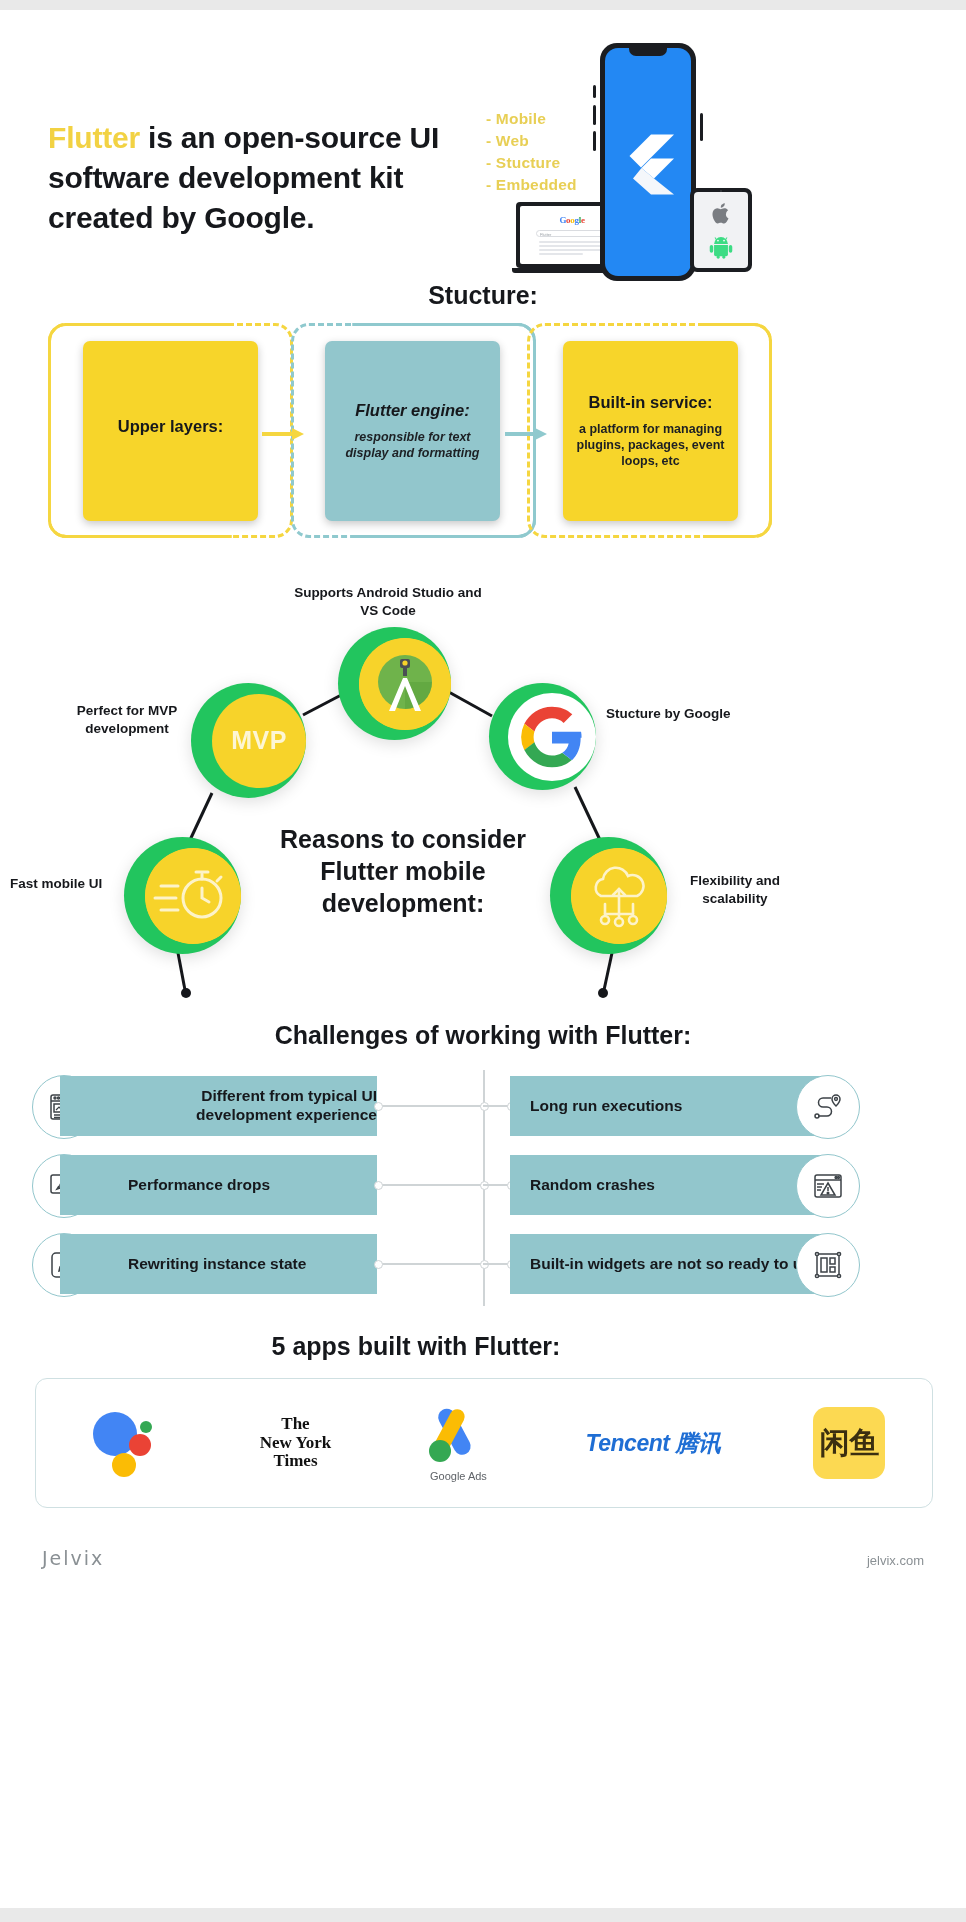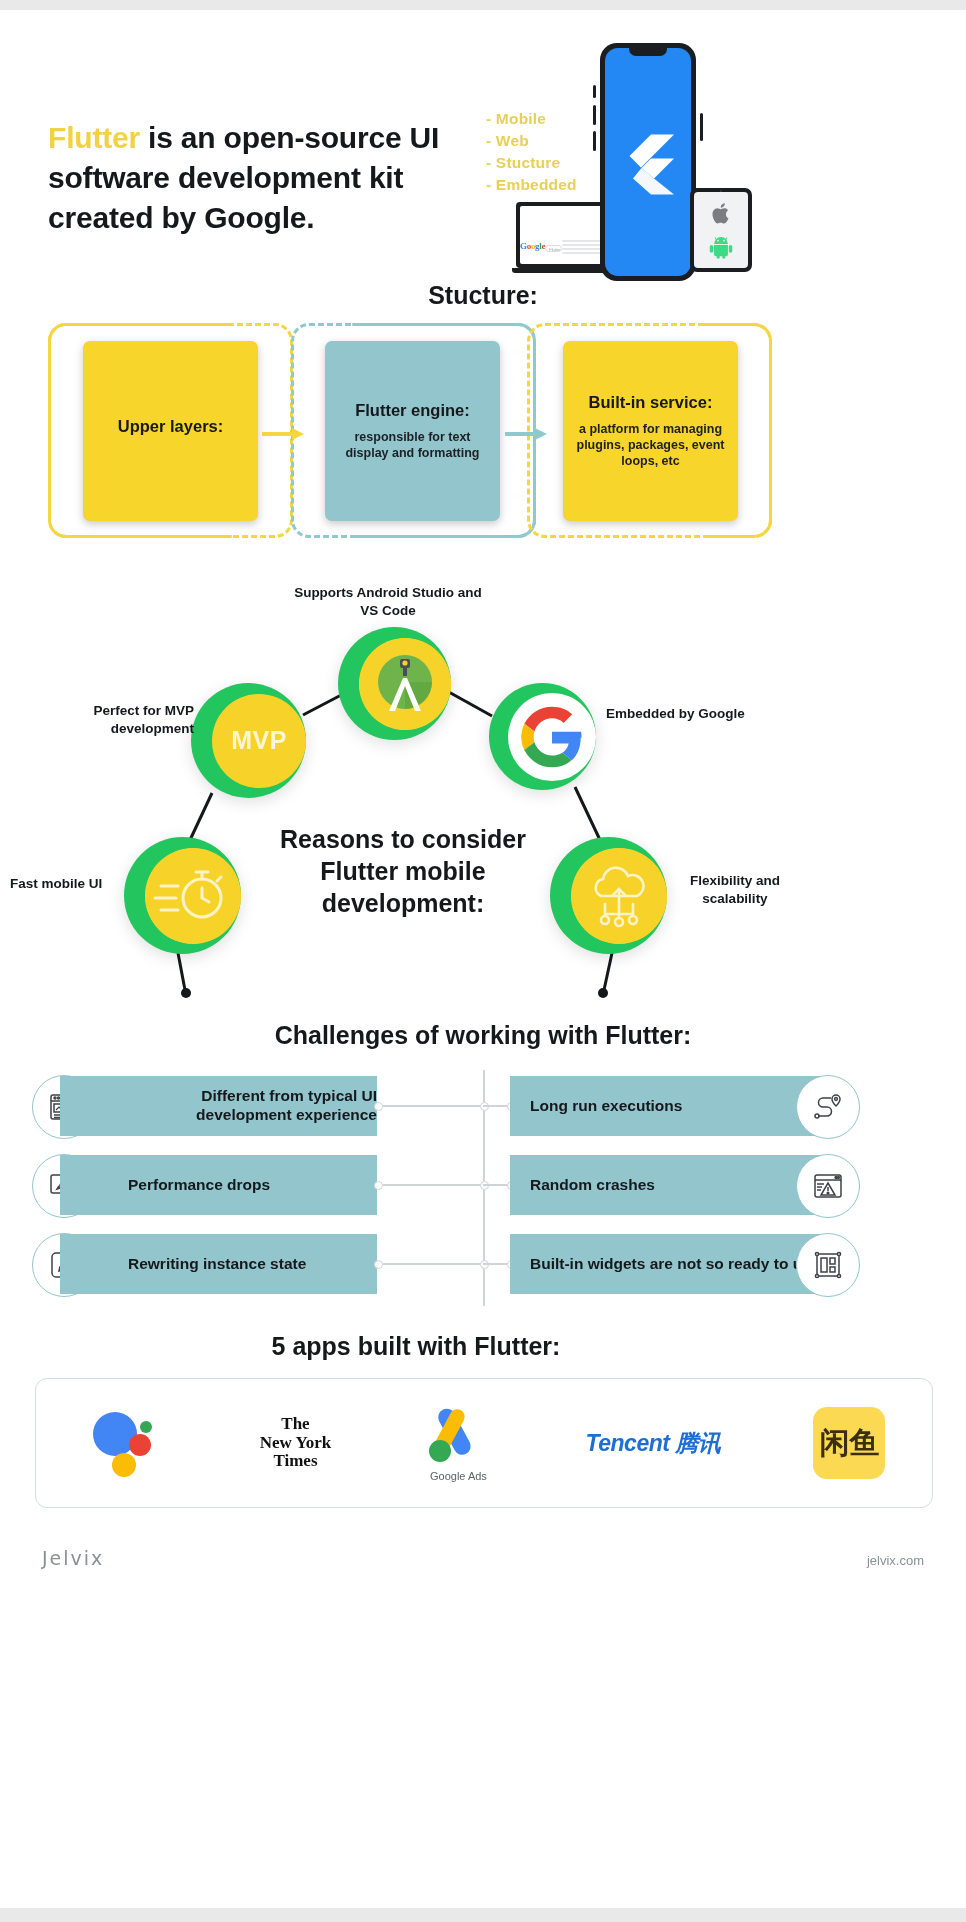--- a/index.html
+++ b/index.html
@@ -44,21 +44,21 @@
   .btn-l3{position:absolute;left:-7px;top:88px;width:3px;height:20px;background:#1b1d21;border-radius:2px;}
   .btn-r1{position:absolute;right:-7px;top:70px;width:3px;height:28px;background:#1b1d21;border-radius:2px;}
   .flutter-mark{position:absolute;left:50%;top:50%;transform:translate(-50%,-46%);}
 
   .laptop{position:absolute;left:6px;top:164px;width:120px;height:78px;}
   .laptop-lid{
     width:112px;height:66px;background:#1b1d21;border-radius:4px;
     padding:4px;box-sizing:border-box;
   }
   .laptop-screen{width:100%;height:100%;background:#fff;border-radius:2px;
-    display:flex;flex-direction:row;align-items:center;padding-top:21px;box-sizing:border-box;}
+    display:flex;flex-direction:column;align-items:center;padding-top:9px;box-sizing:border-box;}
   .laptop-base{width:120px;height:5px;background:#1b1d21;border-radius:0 0 3px 3px;margin-left:-4px;}
   .gw{font-size:9px;font-weight:bold;letter-spacing:-0.3px;font-family:"Liberation Serif",serif;}
   .gw i{font-style:normal;}
   .g-b{color:#4285f4;}.g-r{color:#ea4335;}.g-y{color:#fbbc05;}.g-g{color:#34a853;}
   .search-line{width:72px;height:7px;border:1px solid #dadce0;border-radius:4px;margin-top:5px;
     font-size:4px;color:#9aa0a6;padding-left:3px;box-sizing:border-box;line-height:7px;}
   .lap-rows{margin-top:4px;}
   .lap-row{width:66px;height:2px;background:#e4e6ea;margin-bottom:2px;border-radius:1px;}
 
   .tablet{
@@ -100,21 +100,21 @@
     position:absolute;top:18px;width:175px;height:180px;border-radius:7px;
     box-shadow:0 3px 9px rgba(0,0,0,.22);
     display:flex;flex-direction:column;align-items:center;justify-content:center;
     text-align:center;padding:6px 11px;box-sizing:border-box;
   }
   .card.yellow{background:#f7d52a;}
   .card.teal{background:#92c6cc;}
   .card h4{margin:0 0 9px;font-size:16.5px;font-weight:bold;color:#16181c;}
   .card p{margin:0;font-size:12.5px;font-weight:bold;line-height:1.28;color:#1d2024;}
   .c1{left:83px;}
-  .c2{left:325px;}
+  .c2{left:325px;font-style:italic;}
   .c3{left:563px;}
   .arrow{position:absolute;top:105px;height:12px;}
   .arr1{left:262px;width:42px;}
   .arr2{left:505px;width:42px;}
 
   
   .reasons{position:absolute;left:0;top:575px;width:966px;height:430px;}
   .node{
     position:absolute;border-radius:50%;background:#22c55e;
     box-shadow:0 4px 16px rgba(0,0,0,.13);
@@ -127,21 +127,21 @@
   .n-as{left:338px;top:52px;width:113px;height:113px;}
   .n-as .inner{width:92px;height:92px;}
   .n-g{left:489px;top:108px;width:107px;height:107px;}
   .n-g .inner{width:88px;height:88px;background:#fff;}
   .n-cloud{left:550px;top:262px;width:117px;height:117px;}
   .n-cloud .inner{width:96px;height:96px;}
   .n-timer{left:124px;top:262px;width:117px;height:117px;}
   .n-timer .inner{width:96px;height:96px;}
   .lbl{position:absolute;font-size:13.5px;font-weight:bold;color:#16181c;line-height:1.3;}
   .l-as{left:292px;top:9px;width:192px;text-align:center;}
-  .l-mvp{left:44px;top:127px;width:150px;text-align:right;}
+  .l-mvp{left:52px;top:127px;width:150px;text-align:center;}
   .l-google{left:606px;top:130px;width:180px;text-align:left;}
   .l-fast{left:10px;top:300px;width:120px;text-align:left;}
   .l-flex{left:670px;top:297px;width:130px;text-align:center;}
   .center-text{
     position:absolute;left:243px;top:248px;width:320px;text-align:center;
     font-size:25px;font-weight:bold;color:#16181c;line-height:1.28;
   }
 
   
   #challenges-title{position:absolute;left:0;top:1021px;width:966px;font-size:25px;}
@@ -368,21 +368,21 @@
             <line x1="16" y1="38" x2="33" y2="38"></line>
             <line x1="10" y1="50" x2="31" y2="50"></line>
             <line x1="16" y1="62" x2="33" y2="62"></line>
           </g>
         </svg>
       </div>
     </div>
 
     <div class="lbl l-as">Supports Android Studio and VS Code</div>
     <div class="lbl l-mvp">Perfect for MVP development</div>
-    <div class="lbl l-google">Embedded by Google</div>
+    <div class="lbl l-google">Stucture by Google</div>
     <div class="lbl l-fast">Fast mobile UI</div>
     <div class="lbl l-flex">Flexibility and scalability</div>
 
     <div class="center-text">Reasons to consider Flutter mobile development:</div>
   </div>
 
   <div class="sect-title" id="challenges-title">Challenges of working with Flutter:</div>
 
   <div class="chal">
     <div class="spine"></div>

